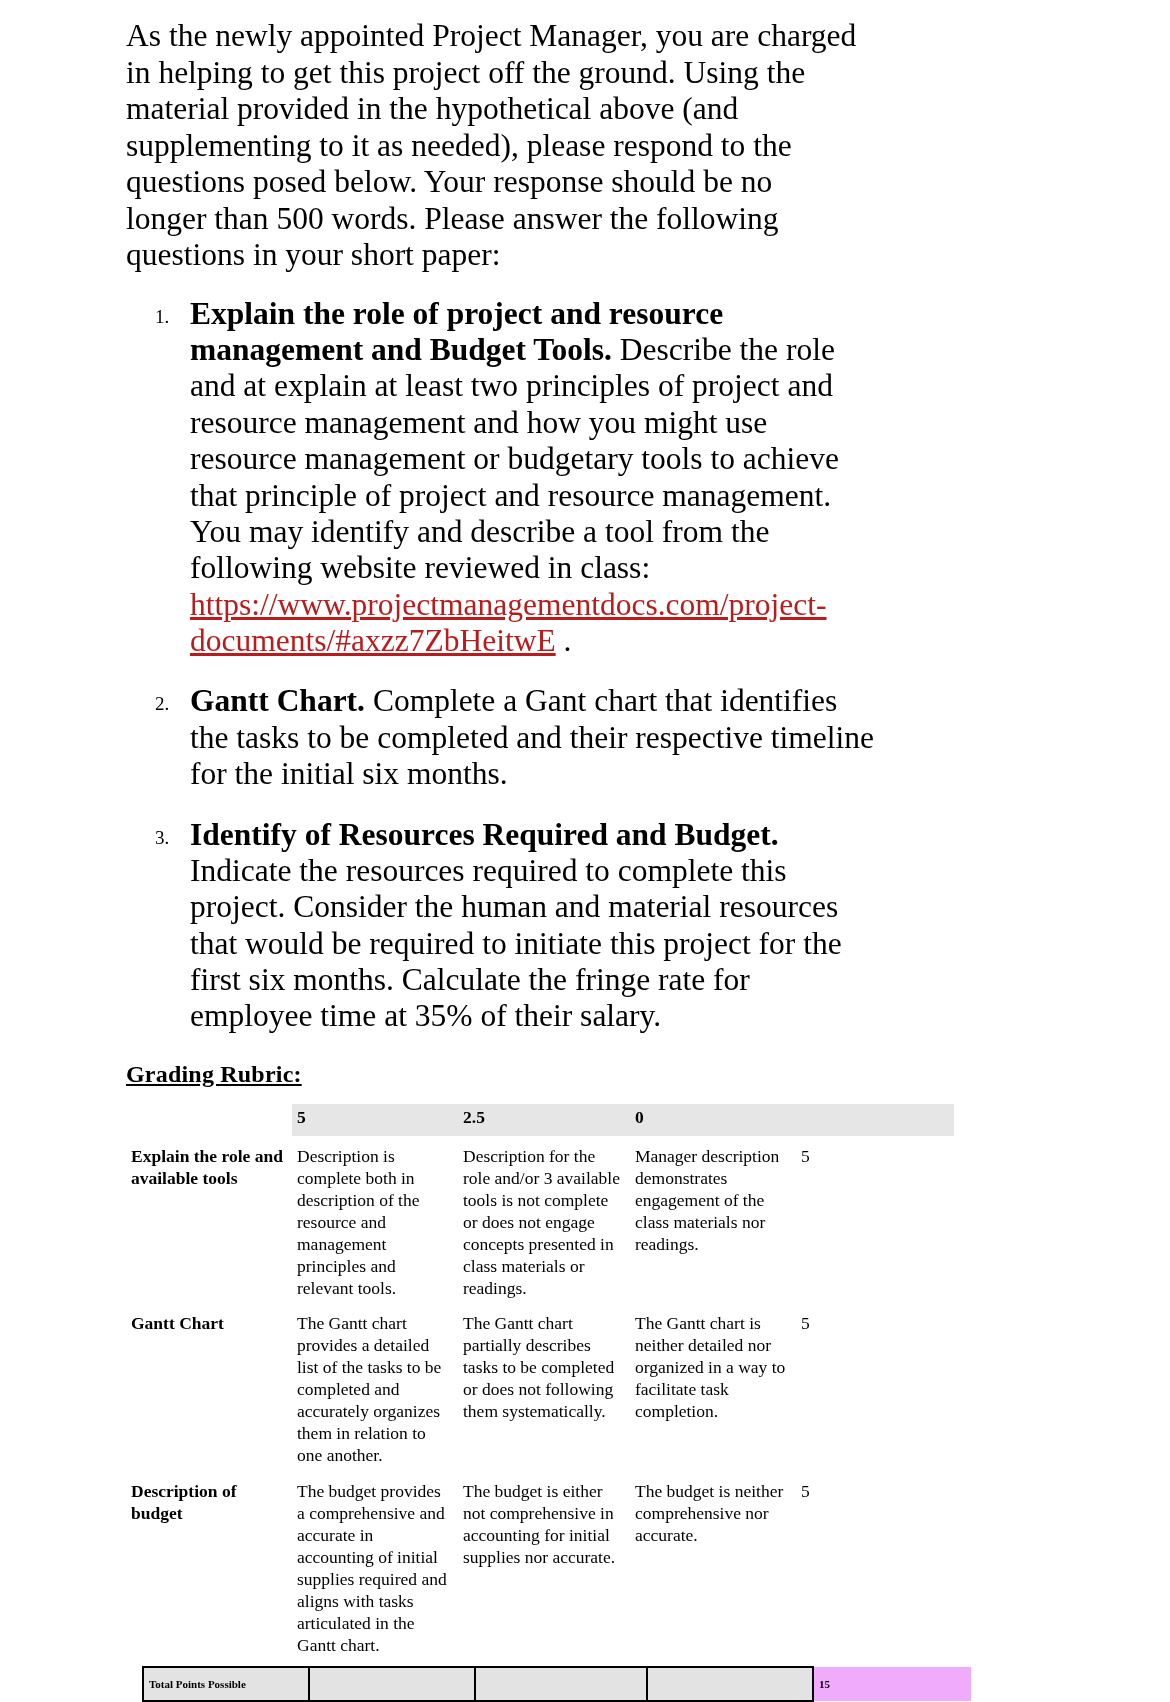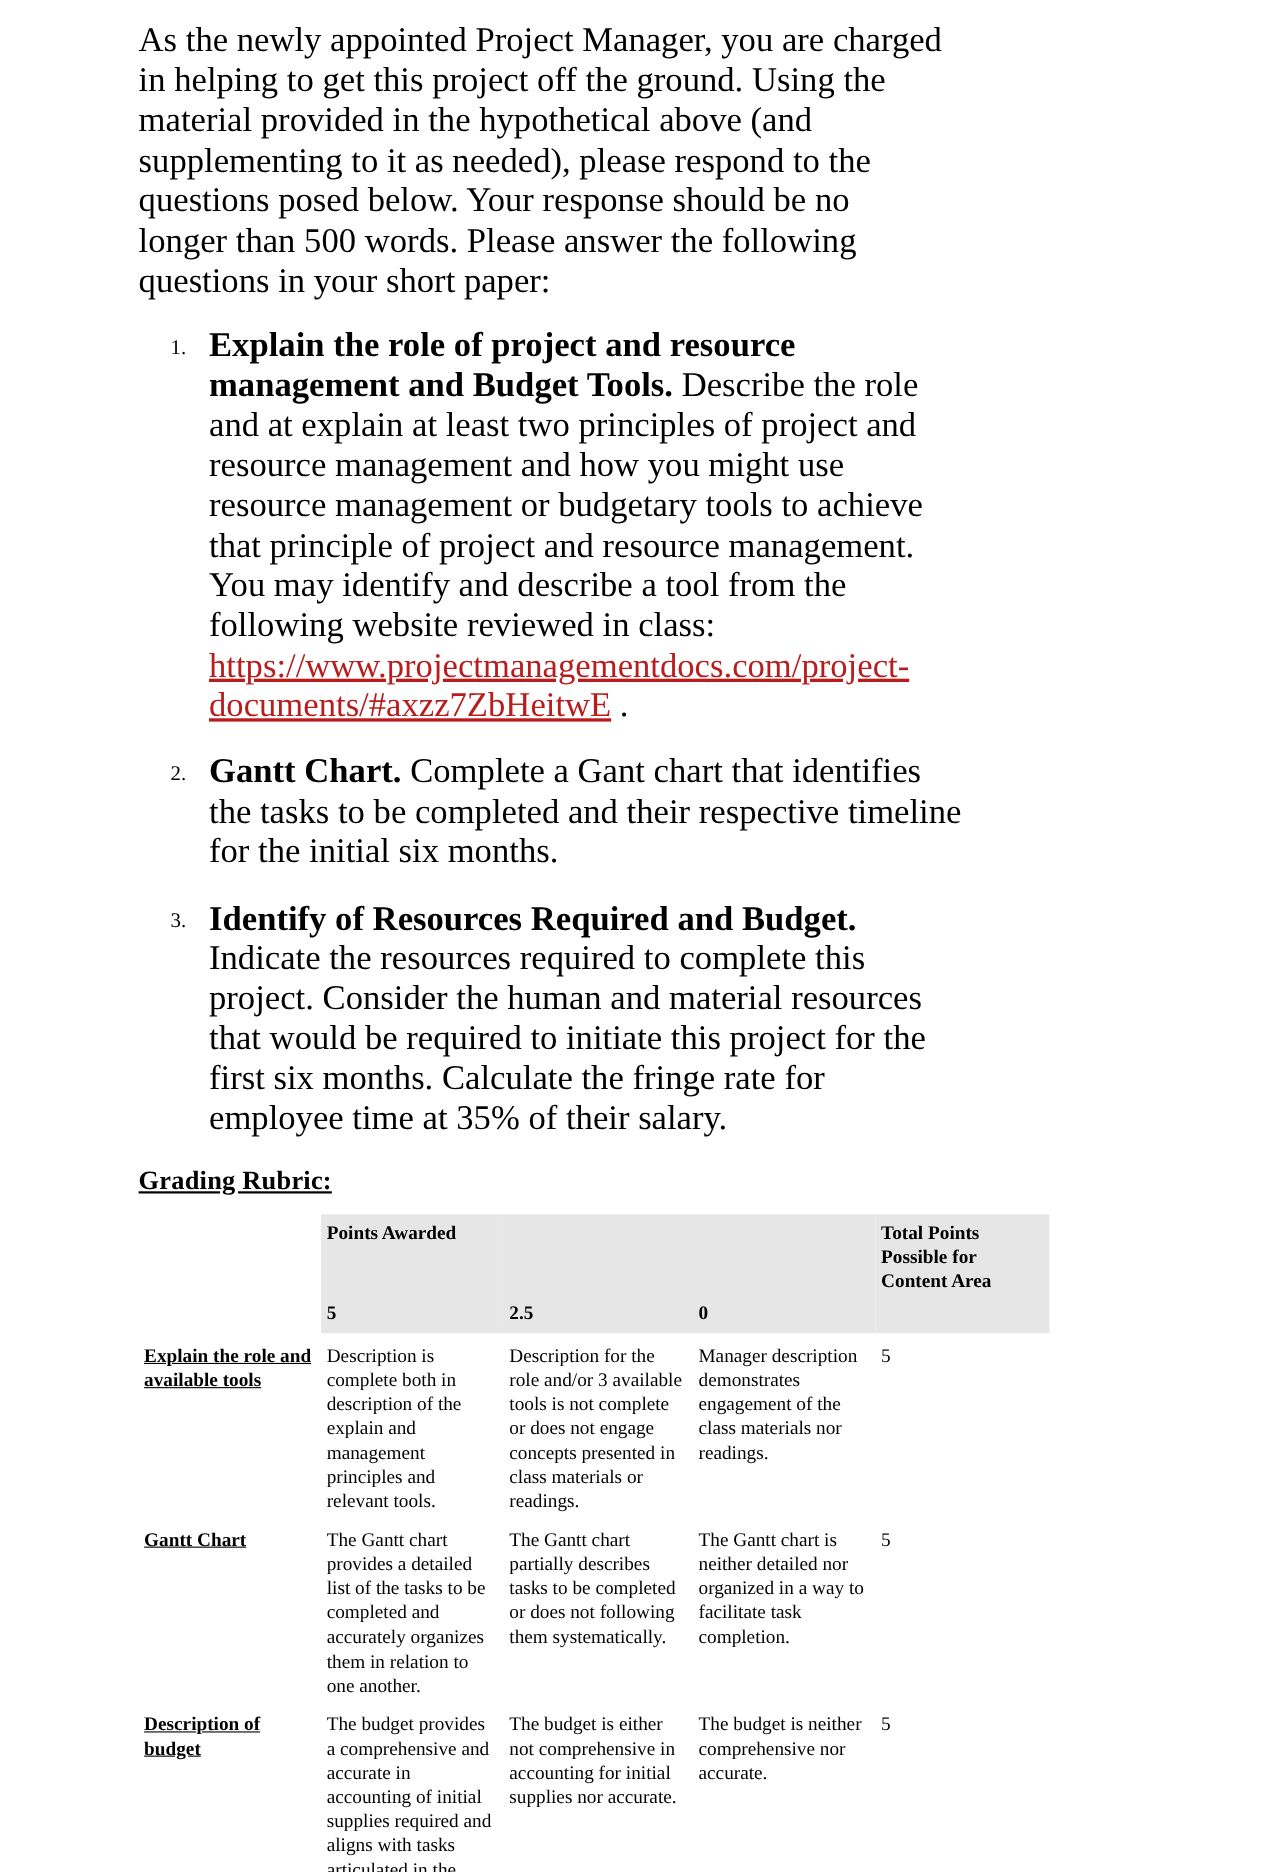--- a/index.html
+++ b/index.html
@@ -109,21 +109,20 @@
     background: #e6e6e6;
     font-weight: bold;
     height: 26px;
     padding-top: 2px;
     padding-bottom: 4px;
   }
   tr.head-scores td.blankcell { background: #ffffff; }
 
   tr.data td.crit {
     font-weight: bold;
-    text-decoration: underline;
   }
   tr.data td {
     padding-top: 9px;
     padding-bottom: 4px;
   }
 
   
   table.total-row {
     border-collapse: collapse;
     width: 828px;
@@ -177,39 +176,32 @@
 
     <table class="rubric">
       <colgroup>
         <col class="c0">
           <col class="c1">
           <col class="c2">
           <col class="c3">
           <col class="c4">
       </colgroup>
       <tbody>
-        <tr class="head-top">
-          <td class="blankcell"></td>
-          <td>Points Awarded</td>
-          <td></td>
-          <td></td>
-          <td>Total Points Possible for Content Area</td>
-        </tr>
 
         <tr class="head-scores">
           <td class="blankcell"></td>
           <td>5</td>
           <td>2.5</td>
           <td>0</td>
           <td></td>
         </tr>
 
         <tr class="data">
           <td class="crit">Explain the role and available tools</td>
-          <td>Description is complete both in description of the explain and management principles and relevant tools.</td>
+          <td>Description is complete both in description of the resource and management principles and relevant tools.</td>
           <td>Description for the role and/or 3 available tools is not complete or does not engage concepts presented in class materials or readings.</td>
           <td>Manager description demonstrates engagement of the class materials nor readings.</td>
           <td>5</td>
         </tr>
 
         <tr class="data">
           <td class="crit">Gantt Chart</td>
           <td>The Gantt chart provides a detailed list of the tasks to be completed and accurately organizes them in relation to one another.</td>
           <td>The Gantt chart partially describes tasks to be completed or does not following them systematically.</td>
           <td>The Gantt chart is neither detailed nor organized in a way to facilitate task completion.</td>

